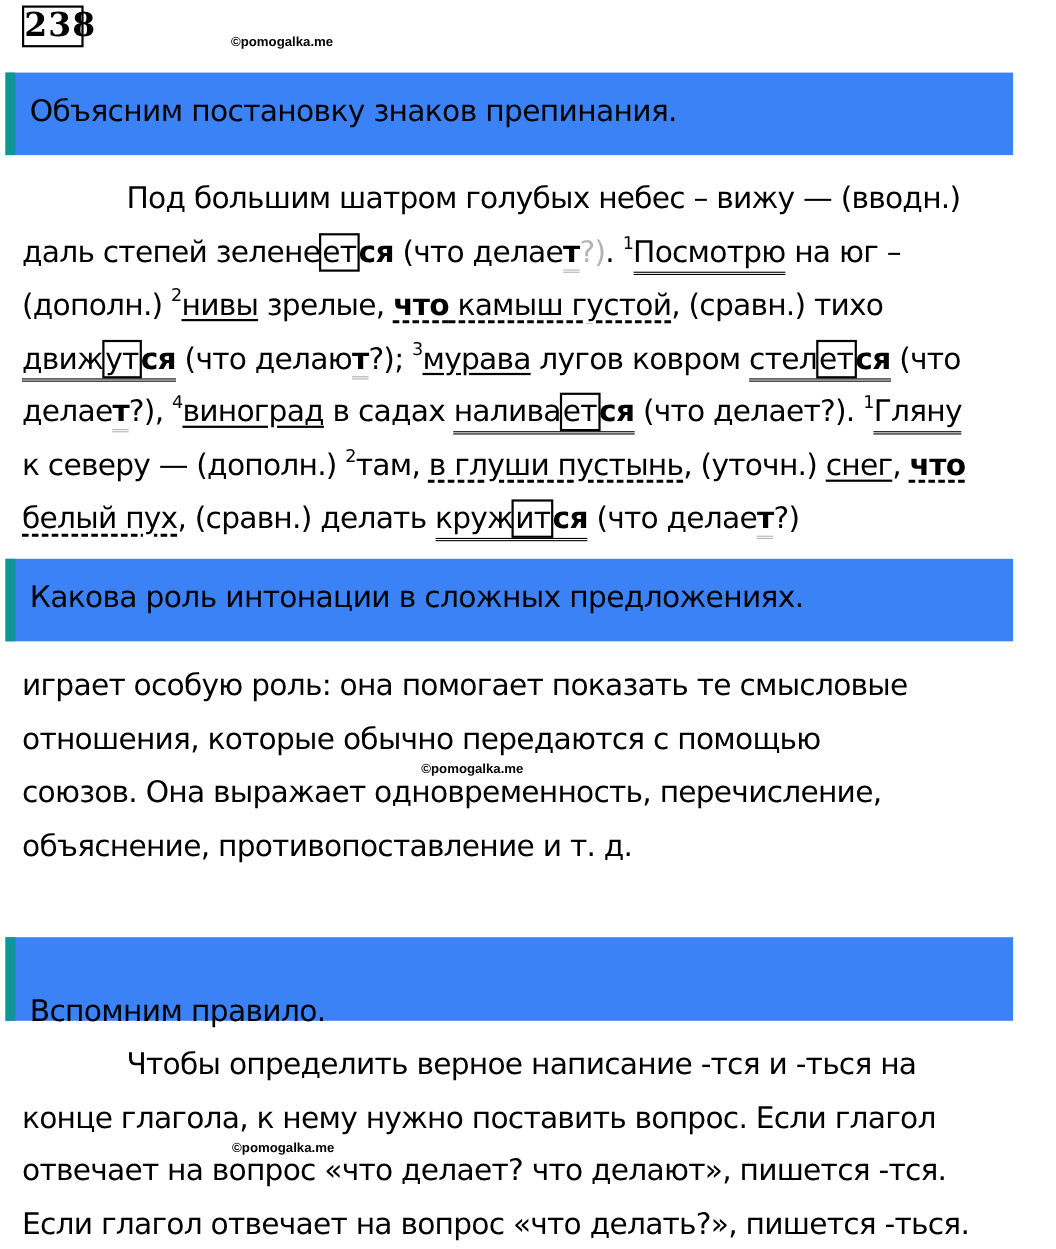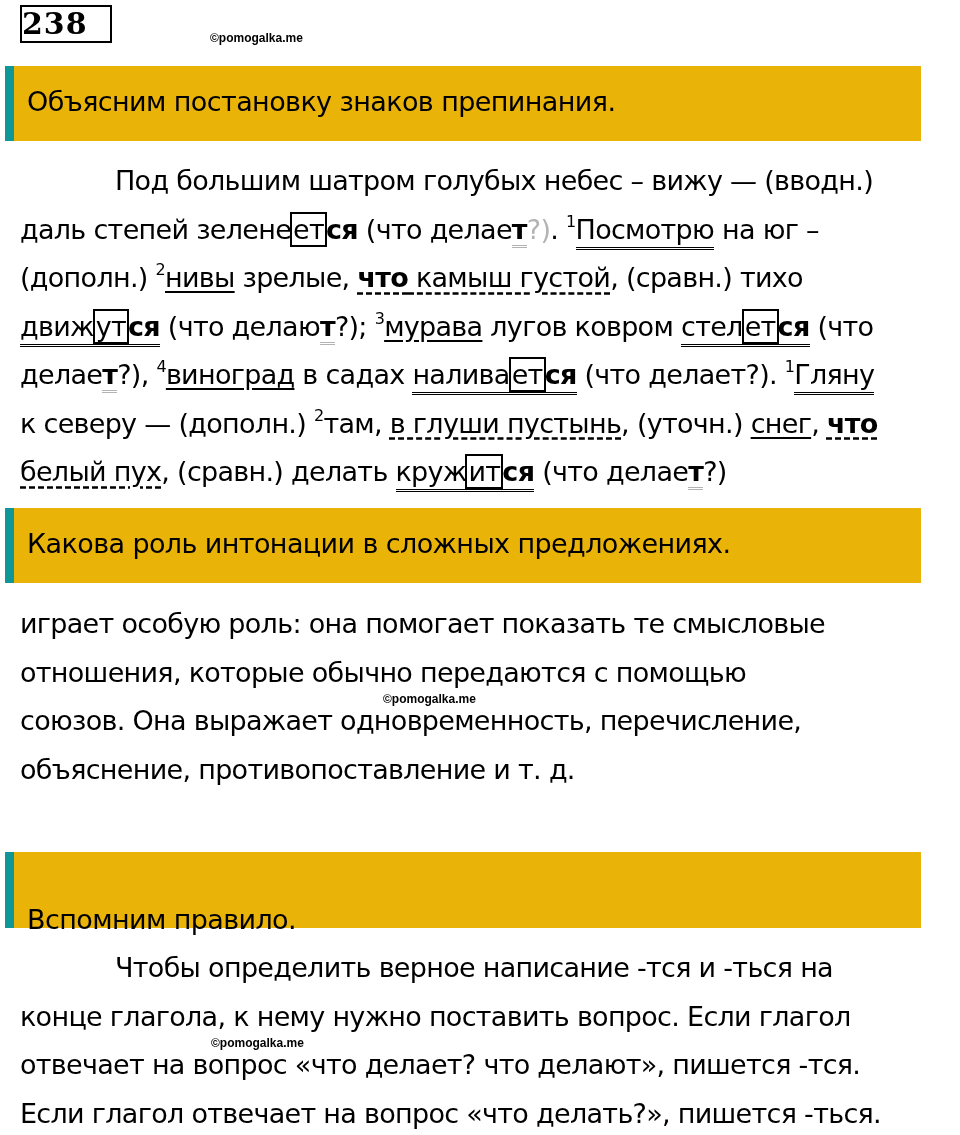--- a/index.html
+++ b/index.html
@@ -1,24 +1,24 @@
 <!DOCTYPE html>
 <html><head>
 <meta charset="utf-8">
 <style>
   html, body { margin: 0; padding: 0; background: #ffffff; }
   body { width: 960px; height: 1135px; position: relative; overflow: hidden;
          font-family: "DejaVu Sans", "Liberation Sans", sans-serif; color: #000; }
-  .task-number { position: absolute; left: 20px; top: 5px; width: 92px; height: 38px;
+  .task-number { position: absolute; left: 20px; top: 5px; width: 56px; height: 38px;
          border: 2px solid #000; box-sizing: border-box;
          font-family: "DejaVu Serif", "Liberation Serif", serif; font-weight: bold;
-         font-size: 30px; line-height: 34px; text-align: left; letter-spacing: 1px; }
+         font-size: 30px; line-height: 34px; text-align: right; letter-spacing: 1px; }
   .watermark { position: absolute; font-family: "Liberation Sans", sans-serif;
          font-weight: bold; font-size: 12px; color: #000; white-space: nowrap; }
-  .header-bar { position: absolute; left: 5px; width: 916px; background: #eab308;
+  .header-bar { position: absolute; left: 5px; width: 916px; background: #3b82f6;
          border-left: 9px solid #0f9697; box-sizing: border-box; }
   .header-bar span { position: absolute; left: 13px; font-size: 27px; white-space: nowrap;
          font-family: "DejaVu Sans", sans-serif; letter-spacing: -0.6px; }
   .para { position: absolute; left: 20px; width: 935px; font-size: 27px;
          line-height: 48.5px; letter-spacing: -0.7px; }
   .line { white-space: nowrap; height: 48.5px; }
   .indent { padding-left: 95px; }
   .g { color: #000000; }
   .sub { text-decoration: underline; text-underline-offset: 4px; }
   .pred { border-bottom: 3px double #000; padding-bottom: 2px; }

